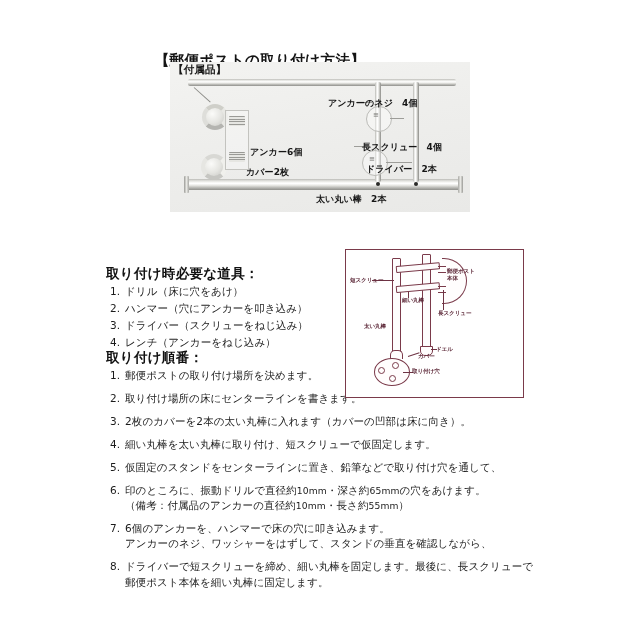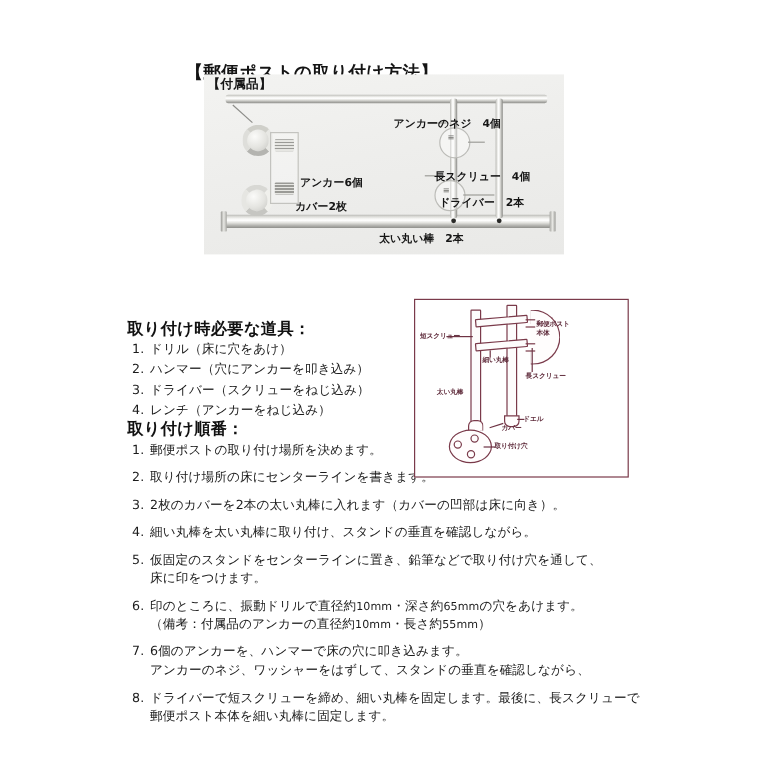--- a/index.html
+++ b/index.html
@@ -399,28 +399,27 @@
     </li>
     <li>
       <span class="li-num">3.</span>
       <span class="li-body">
         <span class="cont">2枚のカバーを2本の太い丸棒に入れます（カバーの凹部は床に向き）。</span>
       </span>
     </li>
     <li>
       <span class="li-num">4.</span>
       <span class="li-body">
-        <span class="cont">細い丸棒を太い丸棒に取り付け、スタンドの垂直を確認しながら。</span>
+        <span class="cont">細い丸棒を太い丸棒に取り付け、短スクリューで仮固定します。</span>
       </span>
     </li>
     <li>
       <span class="li-num">5.</span>
       <span class="li-body">
         <span class="cont">仮固定のスタンドをセンターラインに置き、鉛筆などで取り付け穴を通して、</span>
-        <span class="cont">床に印をつけます。</span>
       </span>
     </li>
     <li>
       <span class="li-num">6.</span>
       <span class="li-body">
         <span class="cont">印のところに、振動ドリルで直径約<span class="mm">10mm</span>・深さ約<span class="mm">65mm</span>の穴をあけます。</span>
         <span class="cont">（備考：付属品のアンカーの直径約<span class="mm">10mm</span>・長さ約<span class="mm">55mm</span>）</span>
       </span>
     </li>
     <li>

